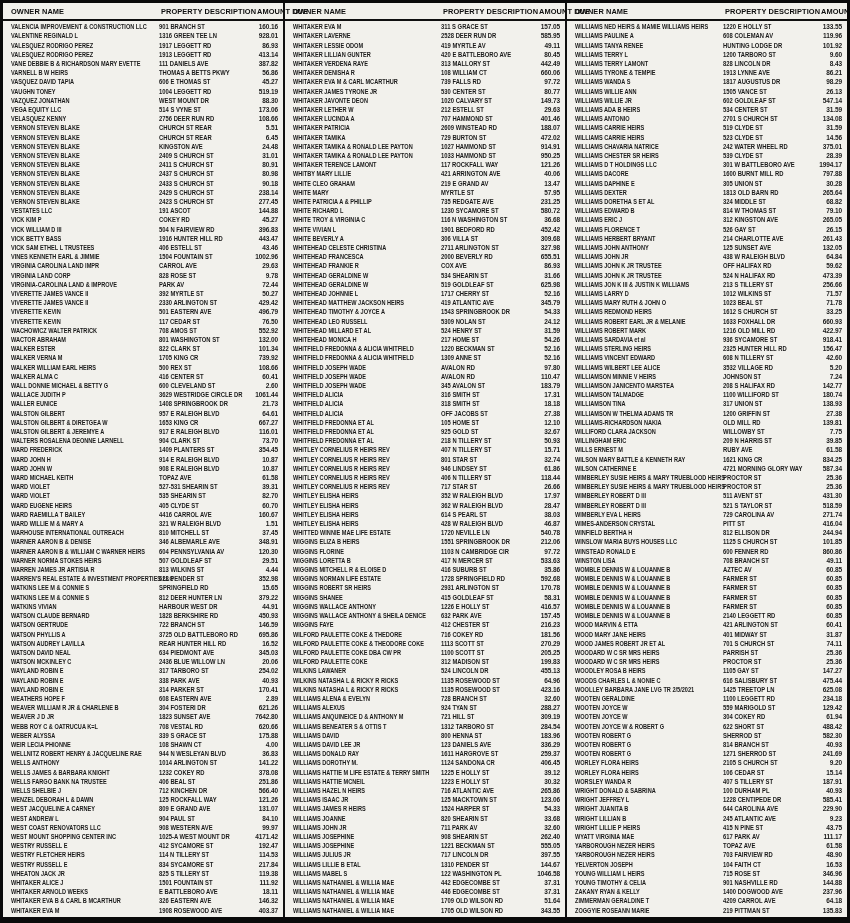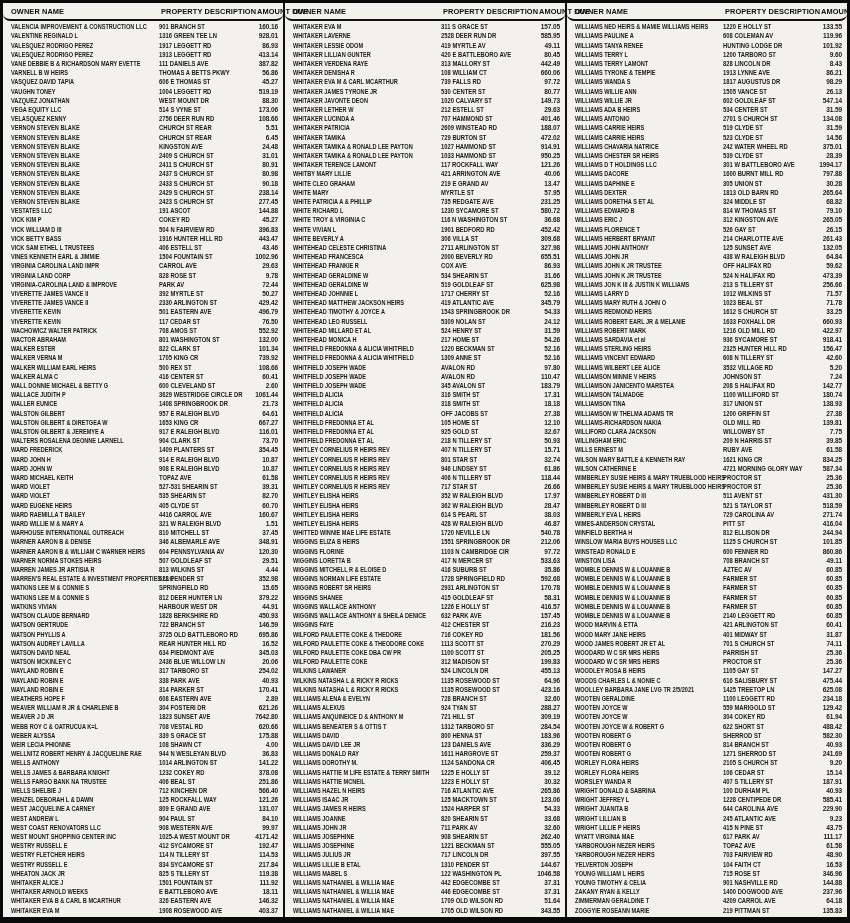--- a/index.html
+++ b/index.html
@@ -10,21 +10,21 @@
     font-family:"Liberation Sans","DejaVu Sans",sans-serif;
     overflow:hidden;display:flex;flex-direction:column;
   }
   .table{display:flex;flex:1;min-height:0;}
   .colgroup{flex:1;display:flex;flex-direction:column;min-width:0;}
   .colgroup + .colgroup{border-left:2px solid #101010;}
   .col-header{
     display:grid;grid-template-columns:150px 96px 1fr;
     align-items:center;height:15px;flex:0 0 15px;
     padding:1px 5px 0 8px;border-bottom:2px solid #101010;
-    font-size:7.4px;font-weight:700;color:#0e0e0e;letter-spacing:0.1px;border-radius:7px;
+    font-size:7.4px;font-weight:700;color:#0e0e0e;letter-spacing:0.1px;
   }
   .h-amt{text-align:right;}
   .h-owner,.h-prop,.h-amt{white-space:nowrap;}
   .col-body{
     flex:1;display:flex;flex-direction:column;
     padding:1px 5px 2px 8px;min-height:0;
   }
   .row{
     flex:1;display:grid;grid-template-columns:148px 96px 1fr;
     align-items:center;min-height:0;

